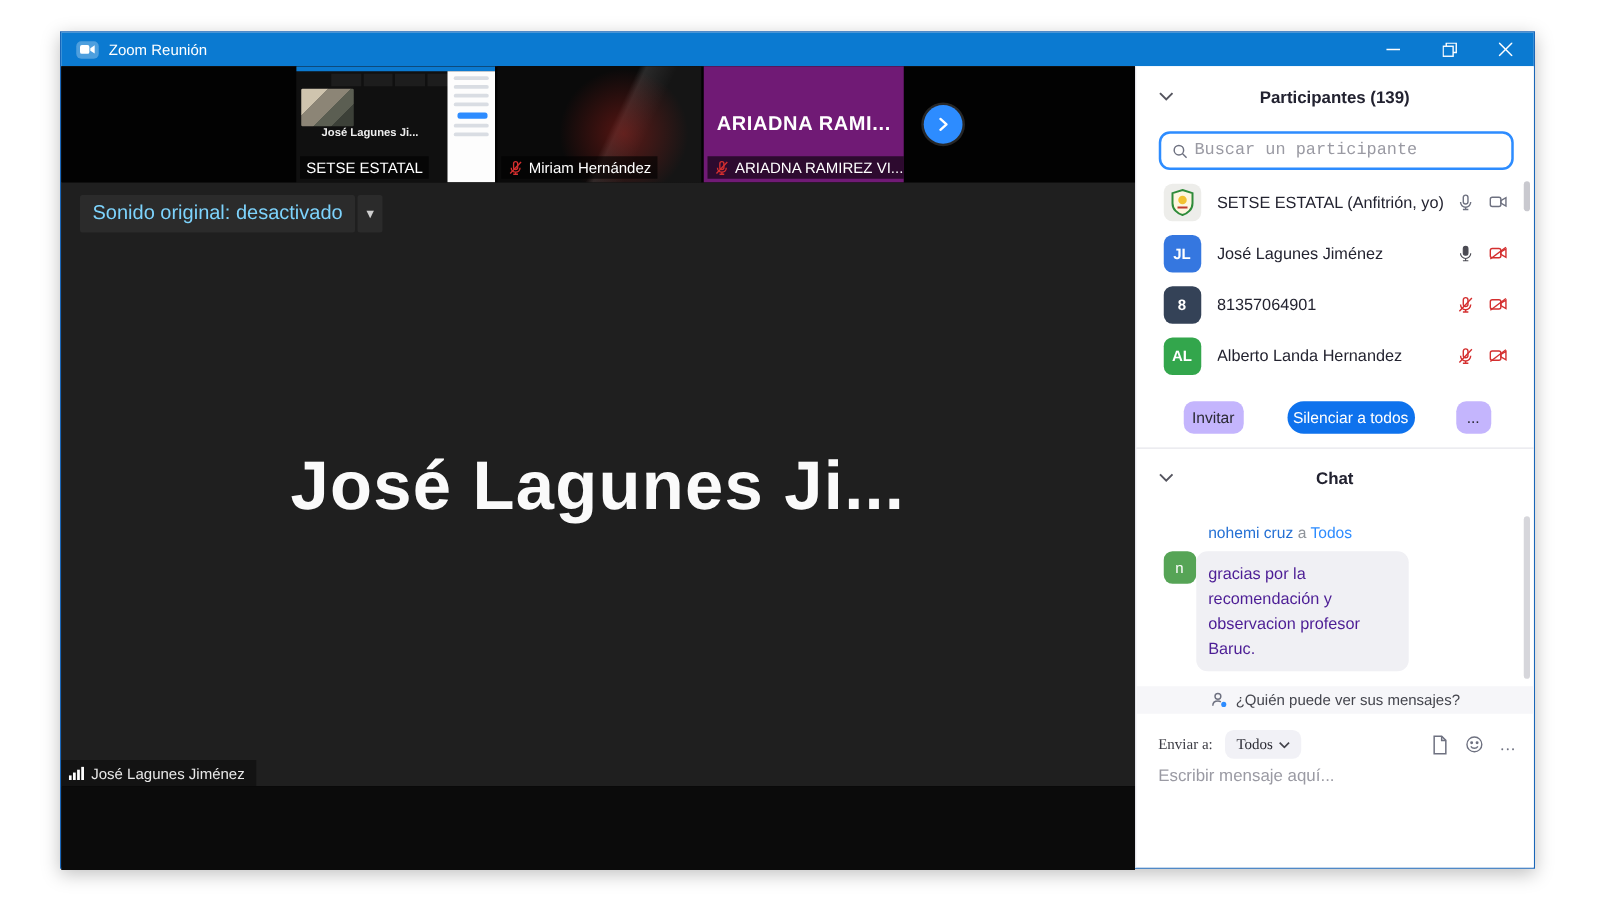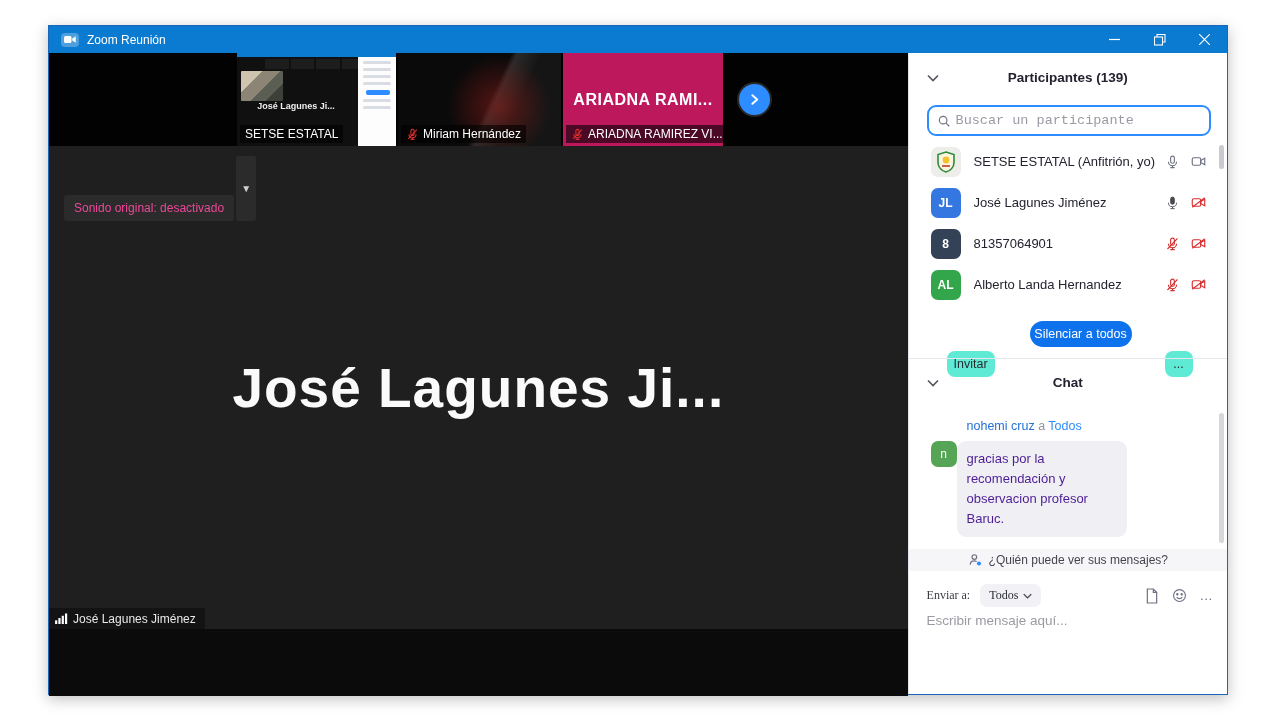--- a/index.html
+++ b/index.html
@@ -12,56 +12,56 @@
   .tb-controls { margin-left:auto; display:flex; height:100%; }
   .tb-btn { width:45px; height:100%; display:flex; align-items:center; justify-content:center; cursor:pointer; }
   
   .content { position:absolute; left:0; top:27px; right:0; bottom:0; display:flex; }
   .videocol { position:relative; width:860px; background:#000; }
   .filmstrip { position:absolute; left:0; top:0; width:100%; height:93px; background:#020202; }
   .tile { position:absolute; top:0; height:93px; background:#0a0a0a; overflow:hidden; }
   .tile-label { position:absolute; left:3px; bottom:3px; background:rgba(0,0,0,.6); color:#fff; font-size:12px; padding:2px 5px; display:flex; align-items:center; gap:4px; white-space:nowrap; }
   .t1 { left:188px; width:159px; background:#101010; }
   .t2 { left:349px; width:163px; background:radial-gradient(circle at 62% 58%, rgba(150,30,25,.55), rgba(20,5,5,0) 45%), linear-gradient(115deg, #0a0a0a 55%, #2a2a2a 58%, #151515 70%), #050505; }
-  .t3 { left:514px; width:160px; background:#be185d; display:flex; align-items:center; justify-content:center; }
+  .t3 { left:514px; width:160px; background:#701a75; display:flex; align-items:center; justify-content:center; }
   .t3-name { color:#fff; font-weight:bold; font-size:16px; letter-spacing:.5px; }
   .next-btn { position:absolute; left:690px; top:31px; width:31px; height:31px; border-radius:50%; background:#2d8cff; display:flex; align-items:center; justify-content:center; cursor:pointer; box-shadow:0 0 0 2px rgba(255,255,255,.15); }
   
   .mini-bar { position:absolute; left:0; top:0; right:0; height:4px; background:#0b7ad1; }
   .mini-strip { position:absolute; left:28px; top:6px; width:100px; height:10px; display:flex; gap:2px; }
   .mini-strip div { flex:1; background:#1d1d1d; }
   .mini-photo { position:absolute; left:4px; top:18px; width:42px; height:30px; background:linear-gradient(135deg,#cfc4ae 0 30%,#8c8576 30% 55%,#5b5e52 55% 75%,#3c4038 75%); border-radius:1px; }
   .mini-name { position:absolute; left:0; top:48px; width:118px; text-align:center; color:#eee; font-size:9px; font-weight:bold; }
   .mini-panel { position:absolute; right:0; top:4px; width:38px; bottom:0; background:#fdfdfd; }
   .mini-panel .mp-line { height:3px; background:#d9dde3; margin:4px 5px 0 5px; border-radius:2px; }
   .mini-panel .mp-btn { height:5px; background:#2d8cff; margin:5px 6px 0 8px; border-radius:2px; }
   
   .stage { position:absolute; left:0; top:93px; width:100%; height:483px; background:#1f1f1f; }
   .sound-btn { position:absolute; left:15px; top:10px; display:flex; gap:2px; cursor:pointer; }
-  .sound-main { background:#2b2b2b; color:#ec4899; font-size:12px; padding:6px 10px; border-radius:2px;margin-top:39px; }
+  .sound-main { background:#2b2b2b; color:#7dd3fc; font-size:16px; padding:6px 10px; border-radius:2px; }
   .sound-caret { background:#2b2b2b; color:#cfcfcf; width:20px; display:flex; align-items:center; justify-content:center; border-radius:2px; font-size:10px; }
   .stage-name { position:absolute; left:0; right:0; top:0; bottom:0; display:flex; align-items:center; justify-content:center; color:#fafafa; font-size:55px; font-weight:bold; letter-spacing:1px; }
   .nameplate { position:absolute; left:0; bottom:0; height:21px; background:rgba(10,10,10,.55); color:#e8e8e8; font-size:12px; display:flex; align-items:center; gap:5px; padding:0 9px 0 6px; }
   .letterbox { position:absolute; left:0; top:576px; width:100%; height:67px; background:#0b0b0b; }
   
   .panel { position:relative; width:320px; background:#fff; border-left:1px solid #e4e4ea; }
   .sec-head { position:absolute; left:0; right:0; height:22px; display:flex; align-items:center; }
   .sec-title { position:absolute; left:0; right:0; text-align:center; font-size:13.5px; font-weight:bold; color:#222230; }
   .chev { position:absolute; left:18px; color:#55555f; }
   .searchbox { position:absolute; left:18px; top:52px; width:284px; height:31px; border:2px solid #2d8cff; border-radius:9px; display:flex; align-items:center; padding:0 8px; gap:5px; }
   .searchbox input { border:none; outline:none; flex:1; font-size:13.5px; color:#333; font-family:Liberation Mono, monospace; }
   .searchbox input::placeholder { color:#9a9aa3; }
   .rows { position:absolute; left:0; top:88px; width:100%; }
   .prow { height:41px; display:flex; align-items:center; padding:0 20px 0 22px; cursor:pointer; }
   .avatar { width:30px; height:30px; border-radius:7px; color:#fff; font-size:12px; font-weight:bold; display:flex; align-items:center; justify-content:center; margin-right:13px; flex-shrink:0; }
   .pname { font-size:13px; color:#232330; flex:1; white-space:nowrap; overflow:hidden; }
   .picons { display:flex; gap:10px; align-items:center; }
   .scrollthumb { position:absolute; width:5px; border-radius:3px; background:#c9c9cf; }
   .btnrow { position:absolute; left:0; top:268px; width:100%; height:26px; }
-  .btn-gray { position:absolute; background:#5eead4; border-radius:8px; font-size:12.5px; color:#2a2a33; display:flex; align-items:center; justify-content:center; cursor:pointer;margin-top:30px; }
+  .btn-gray { position:absolute; background:#c4b5fd; border-radius:8px; font-size:12.5px; color:#2a2a33; display:flex; align-items:center; justify-content:center; cursor:pointer; }
   .btn-blue { position:absolute; background:#0e72ed; border-radius:13px; font-size:12.5px; color:#fff; display:flex; align-items:center; justify-content:center; cursor:pointer; }
   .divider { position:absolute; left:0; top:305px; width:100%; height:1px; background:#e6e6ec; }
   .chat-sender { position:absolute; left:58px; top:366px; font-size:12.5px; }
   .chat-sender .s1 { color:#2470d4; cursor:pointer; }
   .chat-sender .s2 { color:#8f949b; }
   .chat-sender .s3 { color:#2d8cff; cursor:pointer; }
   .chat-avatar { position:absolute; left:22px; top:388px; width:26px; height:26px; border-radius:7px; color:#fff; font-size:12px; display:flex; align-items:center; justify-content:center; }
   .bubble { position:absolute; left:48px; top:388px; width:170px; background:#f0f0f4; border-radius:9px; padding:8px 10px; font-size:13px; line-height:20px; color:#4c1d95; }
   .privacy { position:absolute; left:0; top:496px; width:100%; height:22px; background:#f6f6f9; display:flex; align-items:center; justify-content:center; gap:6px; font-size:12px; color:#44454d; cursor:pointer; }
   .sendrow { position:absolute; left:18px; top:530px; right:14px; height:25px; display:flex; align-items:center;font-family:Liberation Serif, serif; }

